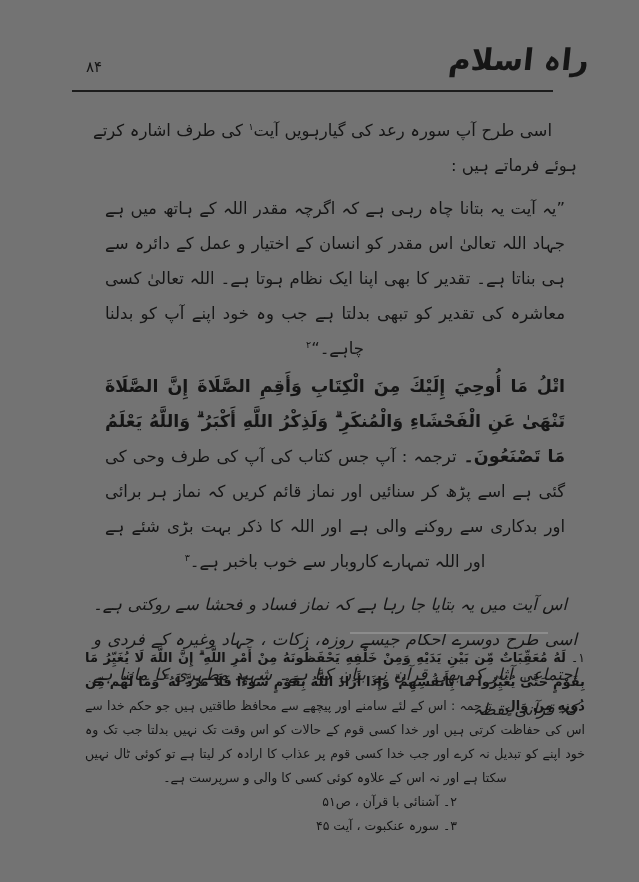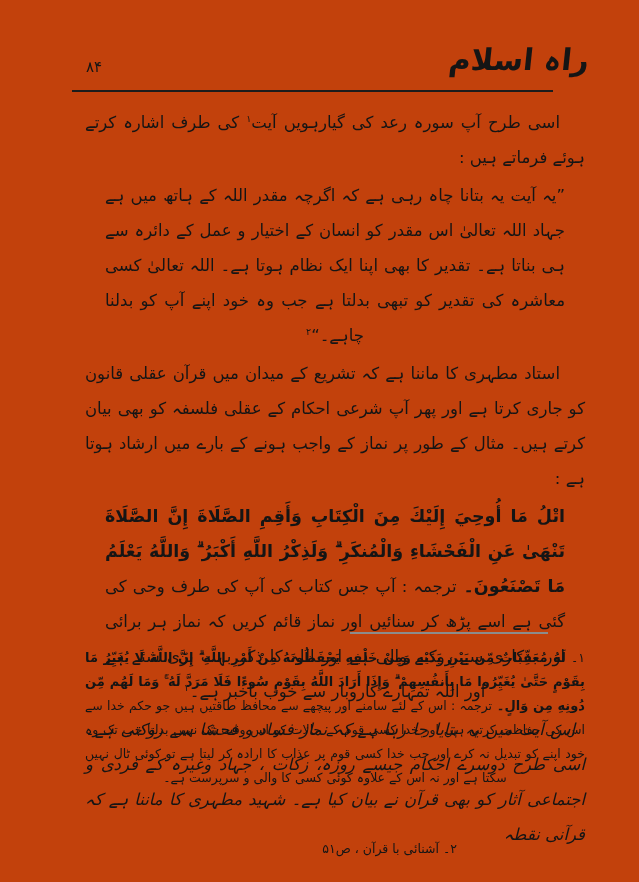--- a/index.html
+++ b/index.html
@@ -1,20 +1,20 @@
 <!DOCTYPE html>
 <html lang="ur" dir="rtl"><head>
 <meta charset="utf-8">
 <style>
   html,body{margin:0;padding:0;background:#e8e8e8;}
   .page{
     position:relative;
     width:639px;height:882px;
     margin:0 auto;
-    background:#c2410c;
+    background:#737373;
     color:#151515;
     font-family:"DejaVu Sans","Liberation Sans",sans-serif;
     direction:rtl;
     overflow:hidden;
   }
   
   .page-number{
     position:absolute;top:58px;left:86px;
     font-size:15px;letter-spacing:1px;direction:ltr;
   }
@@ -27,21 +27,21 @@
   .header-rule{
     position:absolute;top:90px;left:72px;width:481px;height:0;
     border-top:2px solid #1c1c1c;
   }
   
   .body-text{
     position:absolute;top:105px;right:54px;left:85px;
     font-size:16.5px;line-height:35px;
     text-align:justify;
   }
-  .body-text p{margin:0;}
+  .body-text p{margin:8px;}
   .para{text-indent:25px;}
   .para-tight{text-indent:10px;font-style:italic;}
   .block{
     padding:0 20px;
     margin:3px 0;
     text-align:justify;
     text-align-last:center;
   }
   .arabic{font-size:17.5px;font-weight:bold;}
   sup{font-size:9.5px;line-height:0;vertical-align:super;}
@@ -56,39 +56,37 @@
   .fn{
     font-size:12.5px;line-height:24px;
     text-align:justify;margin:0;
   }
   .fn-long{text-align-last:center;}
   .fn .arabic{font-size:13px;}
   .fn-short{
     width:fit-content;
     margin-left:auto;margin-right:128px;
     text-align:left;
-    margin-top:47px;
   }
 </style>
 </head>
 <body>
 
 <div class="page">
 
   <span class="page-number">۸۴</span>
   <span class="book-title">راہ اسلام</span>
   <div class="header-rule"></div>
 
   <div class="body-text">
 
     <p class="para"><span>اسی طرح آپ سورہ رعد کی گیارہویں آیت</span><sup>۱</sup><span> کی طرف اشارہ کرتے ہوئے فرماتے ہیں :</span></p>
 
     <div class="block"><span>”یہ آیت یہ بتانا چاہ رہی ہے کہ اگرچہ مقدر اللہ کے ہاتھ میں ہے جہاد اللہ تعالیٰ اس مقدر کو انسان کے اختیار و عمل کے دائرہ سے ہی بناتا ہے۔ تقدیر کا بھی اپنا ایک نظام ہوتا ہے۔ اللہ تعالیٰ کسی معاشرہ کی تقدیر کو تبھی بدلتا ہے جب وہ خود اپنے آپ کو بدلنا چاہے۔“</span><sup>۲</sup></div>
 
-    <p class="para">استاد مطہری کا ماننا ہے کہ تشریع کے میدان میں قرآن عقلی قانون کو جاری کرتا ہے اور پھر آپ شرعی احکام کے عقلی فلسفہ کو بھی بیان کرتے ہیں۔ مثال کے طور پر نماز کے واجب ہونے کے بارے میں ارشاد ہوتا ہے :</p>
 
     <div class="block"><span class="arabic">اتْلُ مَا أُوحِيَ إِلَيْكَ مِنَ الْكِتَابِ وَأَقِمِ الصَّلَاةَ إِنَّ الصَّلَاةَ تَنْهَىٰ عَنِ الْفَحْشَاءِ وَالْمُنكَرِ ۗ وَلَذِكْرُ اللَّهِ أَكْبَرُ ۗ وَاللَّهُ يَعْلَمُ مَا تَصْنَعُونَ۔ </span><span>ترجمہ : آپ جس کتاب کی آپ کی طرف وحی کی گئی ہے اسے پڑھ کر سنائیں اور نماز قائم کریں کہ نماز ہر برائی اور بدکاری سے روکنے والی ہے اور اللہ کا ذکر بہت بڑی شئے ہے اور اللہ تمہارے کاروبار سے خوب باخبر ہے۔</span><sup>۳</sup></div>
 
     <p class="para-tight">اس آیت میں یہ بتایا جا رہا ہے کہ نماز فساد و فحشا سے روکتی ہے۔ اسی طرح دوسرے احکام جیسے روزہ، زکات ، جہاد وغیرہ کے فردی و اجتماعی آثار کو بھی قرآن نے بیان کیا ہے۔ شہید مطہری کا ماننا ہے کہ قرآنی نقطہ</p>
   </div>
 
   <div class="footer">
     <div class="fn-rule"></div>
 
     <p class="fn fn-long"><span>۱۔ </span><span class="arabic">لَهُ مُعَقِّبَاتٌ مِّن بَيْنِ يَدَيْهِ وَمِنْ خَلْفِهِ يَحْفَظُونَهُ مِنْ أَمْرِ اللَّهِ ۗ إِنَّ اللَّهَ لَا يُغَيِّرُ مَا بِقَوْمٍ حَتَّىٰ يُغَيِّرُوا مَا بِأَنفُسِهِمْ ۗ وَإِذَا أَرَادَ اللَّهُ بِقَوْمٍ سُوءًا فَلَا مَرَدَّ لَهُ ۚ وَمَا لَهُم مِّن دُونِهِ مِن وَالٍ۔ </span><span>ترجمہ : اس کے لئے سامنے اور پیچھے سے محافظ طاقتیں ہیں جو حکم خدا سے اس کی حفاظت کرتی ہیں اور خدا کسی قوم کے حالات کو اس وقت تک نہیں بدلتا جب تک وہ خود اپنے کو تبدیل نہ کرے اور جب خدا کسی قوم پر عذاب کا ارادہ کر لیتا ہے تو کوئی ٹال نہیں سکتا ہے اور نہ اس کے علاوہ کوئی کسی کا والی و سرپرست ہے۔</span></p>

